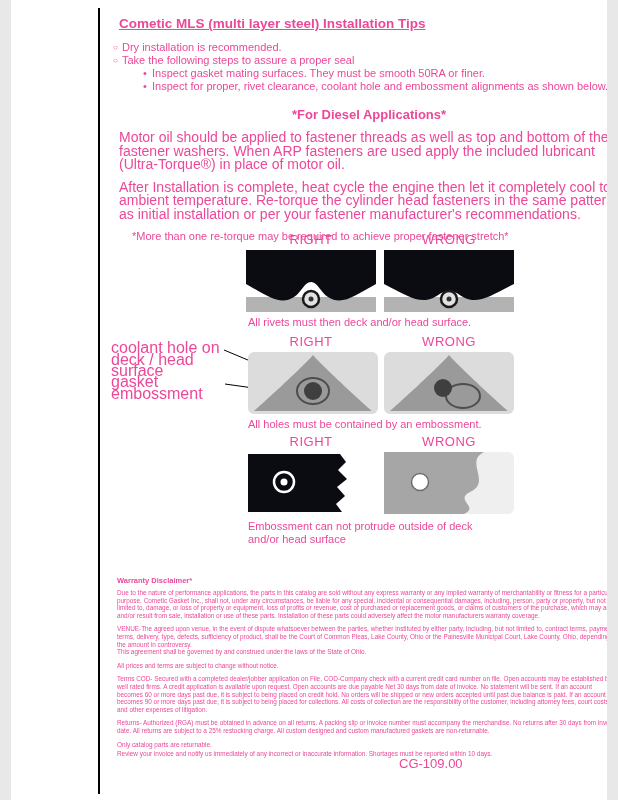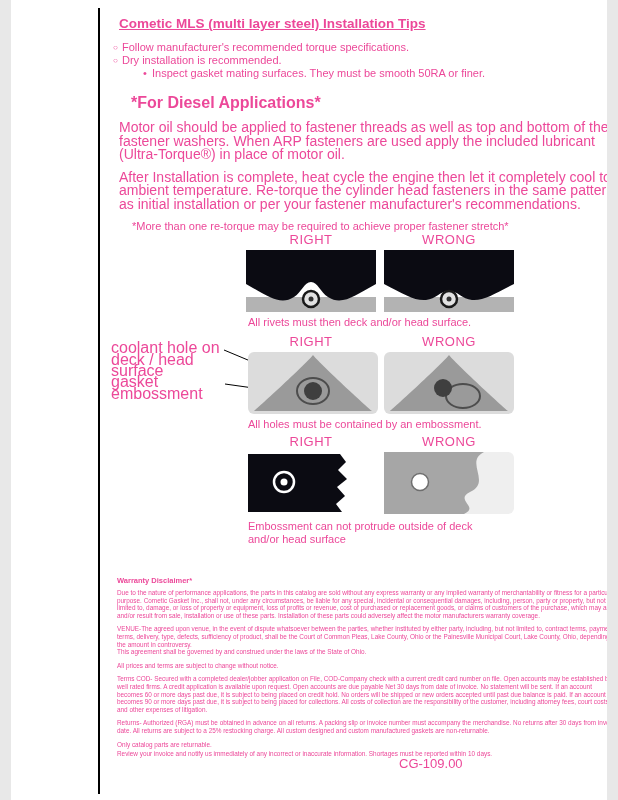--- a/index.html
+++ b/index.html
@@ -11,21 +11,21 @@
   .vrule { position:absolute; left:87px; top:8px; width:2px; height:786px; background:#000; }
 
   .content { position:absolute; left:100px; top:16px; width:508px; }
   .title { font-size:13.5px; font-weight:bold; text-decoration:underline; margin:0 0 10px 8px; }
 
   .tip { font-size:11px; line-height:13px; margin-left:2px; }
   .tip .marker { display:inline-block; width:9px; font-size:8px; vertical-align:1px; }
   .subtip { font-size:11px; line-height:13px; margin-left:32px; }
   .subtip .marker { display:inline-block; width:9px; font-size:11px; }
 
-  .diesel-heading { font-size:16px; font-weight:bold; margin:14px 0 9px 20px; }
+  .diesel-heading { font-size:13px; font-weight:bold; margin:14px 0 9px 8px;text-align:center; }
   .para { font-size:14px; line-height:13.5px; margin:0 0 9px 8px; width:497px; }
   .note { font-size:11px; line-height:13px; margin:0 0 0 21px; }
 
   .diagrams { position:absolute; left:0; top:230px; width:618px; height:330px; }
   .dg-label { position:absolute; width:130px; text-align:center; font-size:13px; letter-spacing:0.5px; }
   .dg-img { position:absolute; width:130px; height:62px; }
   .dg-caption { position:absolute; font-size:11px; line-height:13px; }
   .preline { white-space:pre-line; }
   .side-label { position:absolute; left:100px; width:112px; text-align:left; font-size:16px; line-height:11.5px; }
   .leader { position:absolute; left:212px; top:116px; width:96px; height:64px; }
@@ -40,27 +40,30 @@
 </head>
 <body>
 
 <div class="page">
   <div class="vrule"></div>
 
   <div class="content">
     <h1 class="title">Cometic MLS (multi layer steel) Installation Tips</h1>
 
     <div class="tip">
-      <span class="marker">○</span><span>Follow manufacturer's recommended torque specifications.</span>
+      <span class="marker">○</span><span>Dry installation is recommended.</span>
     </div>
     <div class="tip">
-      <span class="marker">○</span><span>Dry installation is recommended.</span>
+      <span class="marker">○</span><span>Take the following steps to assure a proper seal</span>
     </div>
     <div class="subtip">
       <span class="marker">•</span><span>Inspect gasket mating surfaces.  They must be smooth 50RA or finer.</span>
+    </div>
+    <div class="subtip">
+      <span class="marker">•</span><span>Inspect for proper, rivet clearance, coolant hole and embossment alignments as shown below.</span>
     </div>
 
     <h2 class="diesel-heading">*For Diesel Applications*</h2>
     <p class="para">Motor oil should be applied to fastener threads as well as top and bottom of the fastener washers. When ARP fasteners are used apply the included lubricant (Ultra-Torque®) in place of motor oil.</p>
     <p class="para">After Installation is complete, heat cycle the engine then let it completely cool to ambient temperature. Re-torque the cylinder head fasteners in the same pattern as initial installation or per your fastener manufacturer's recommendations.</p>
     <p class="note">*More than one re-torque may be required to achieve proper fastener stretch*</p>
   </div>
 
   <div class="diagrams">
 

